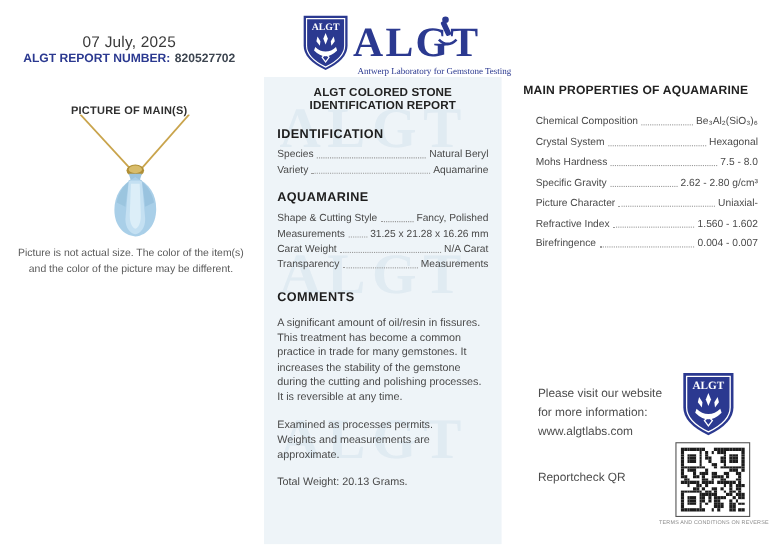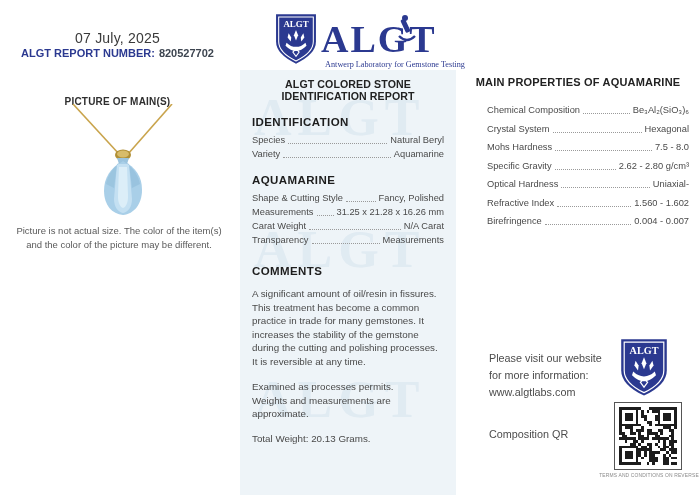--- a/index.html
+++ b/index.html
@@ -219,21 +219,21 @@
       <span class="kv-label">Mohs Hardness</span>
       <span class="kv-dots"></span>
       <span class="kv-value">7.5 - 8.0</span>
     </div>
     <div class="kv-row">
       <span class="kv-label">Specific Gravity</span>
       <span class="kv-dots"></span>
       <span class="kv-value">2.62 - 2.80 g/cm³</span>
     </div>
     <div class="kv-row">
-      <span class="kv-label">Optical Hardness</span>
+      <span class="kv-label">Picture Character</span>
       <span class="kv-dots"></span>
       <span class="kv-value">Uniaxial-</span>
     </div>
     <div class="kv-row">
       <span class="kv-label">Refractive Index</span>
       <span class="kv-dots"></span>
       <span class="kv-value">1.560 - 1.602</span>
     </div>
     <div class="kv-row">
       <span class="kv-label">Birefringence</span>
@@ -252,21 +252,21 @@
     <path d="M1 1 h38 v26 q0 12 -19 21 q-19 -9 -19 -21 z" fill="#2b3990"></path>
     <path d="M3.5 3.5 h33 v23.5 q0 10.5 -16.5 18.5 q-16.5 -8 -16.5 -18.5 z" fill="none" stroke="#ffffff" stroke-width="1"></path>
     <text x="20" y="13" fill="#ffffff" font-size="8.5" text-anchor="middle" font-family="Liberation Serif, serif" font-weight="bold">ALGT</text>
     <path d="M20 16 l2 5 -2 5 -2 -5 z" fill="#ffffff"></path>
     <path d="M13 19 l2.5 4 -0.5 4 -3 -4 z" fill="#ffffff"></path>
     <path d="M27 19 l-2.5 4 0.5 4 3 -4 z" fill="#ffffff"></path>
     <path d="M11 28 q4 4 9 4 q5 0 9 -4 l1 3 q-5 5 -10 5 q-5 0 -10 -5 z" fill="#ffffff"></path>
     <path d="M20 34 l3 3 -3 4 -3 -4 z" fill="none" stroke="#ffffff" stroke-width="1"></path>
   </svg>
 
-  <div class="reportcheck-label">Composition QR</div>
+  <div class="reportcheck-label">Reportcheck QR</div>
 
   <div class="qr-box">
     <div class="qr-grid">
         <div style="background: rgb(28, 28, 28);"></div>
         <div style="background: rgb(28, 28, 28);"></div>
         <div style="background: rgb(28, 28, 28);"></div>
         <div style="background: rgb(28, 28, 28);"></div>
         <div style="background: rgb(28, 28, 28);"></div>
         <div style="background: rgb(28, 28, 28);"></div>
         <div style="background: rgb(28, 28, 28);"></div>

